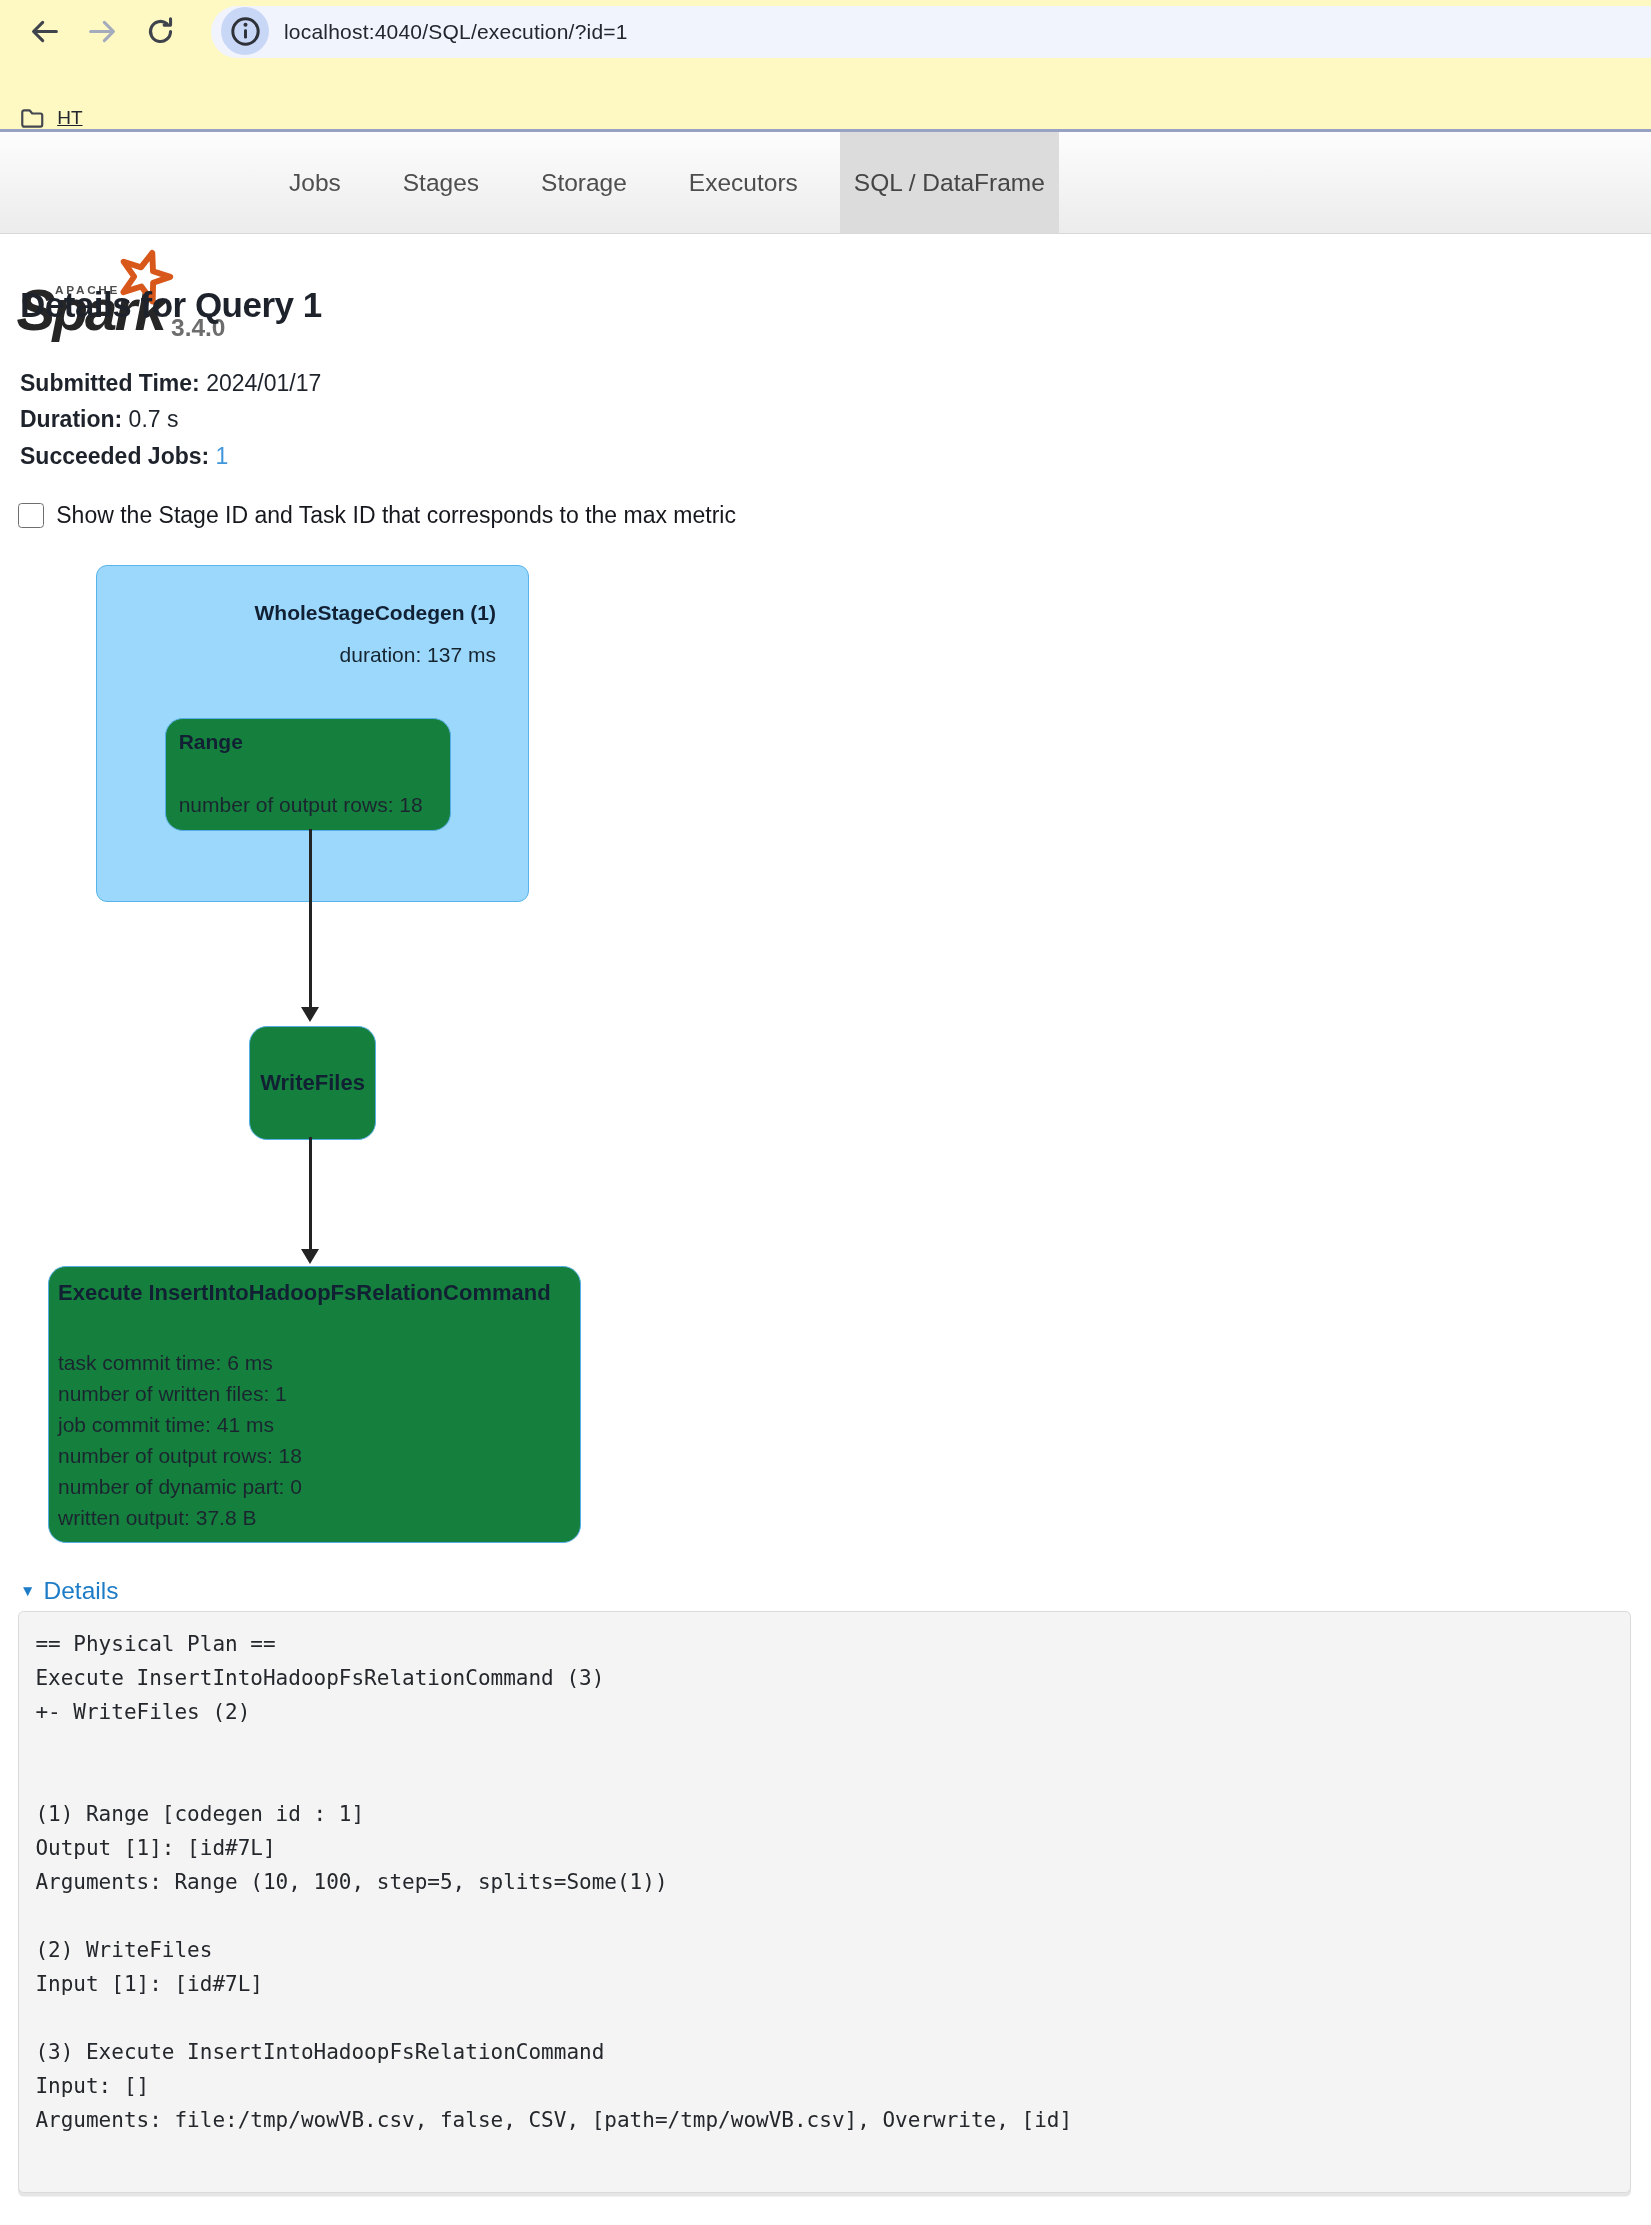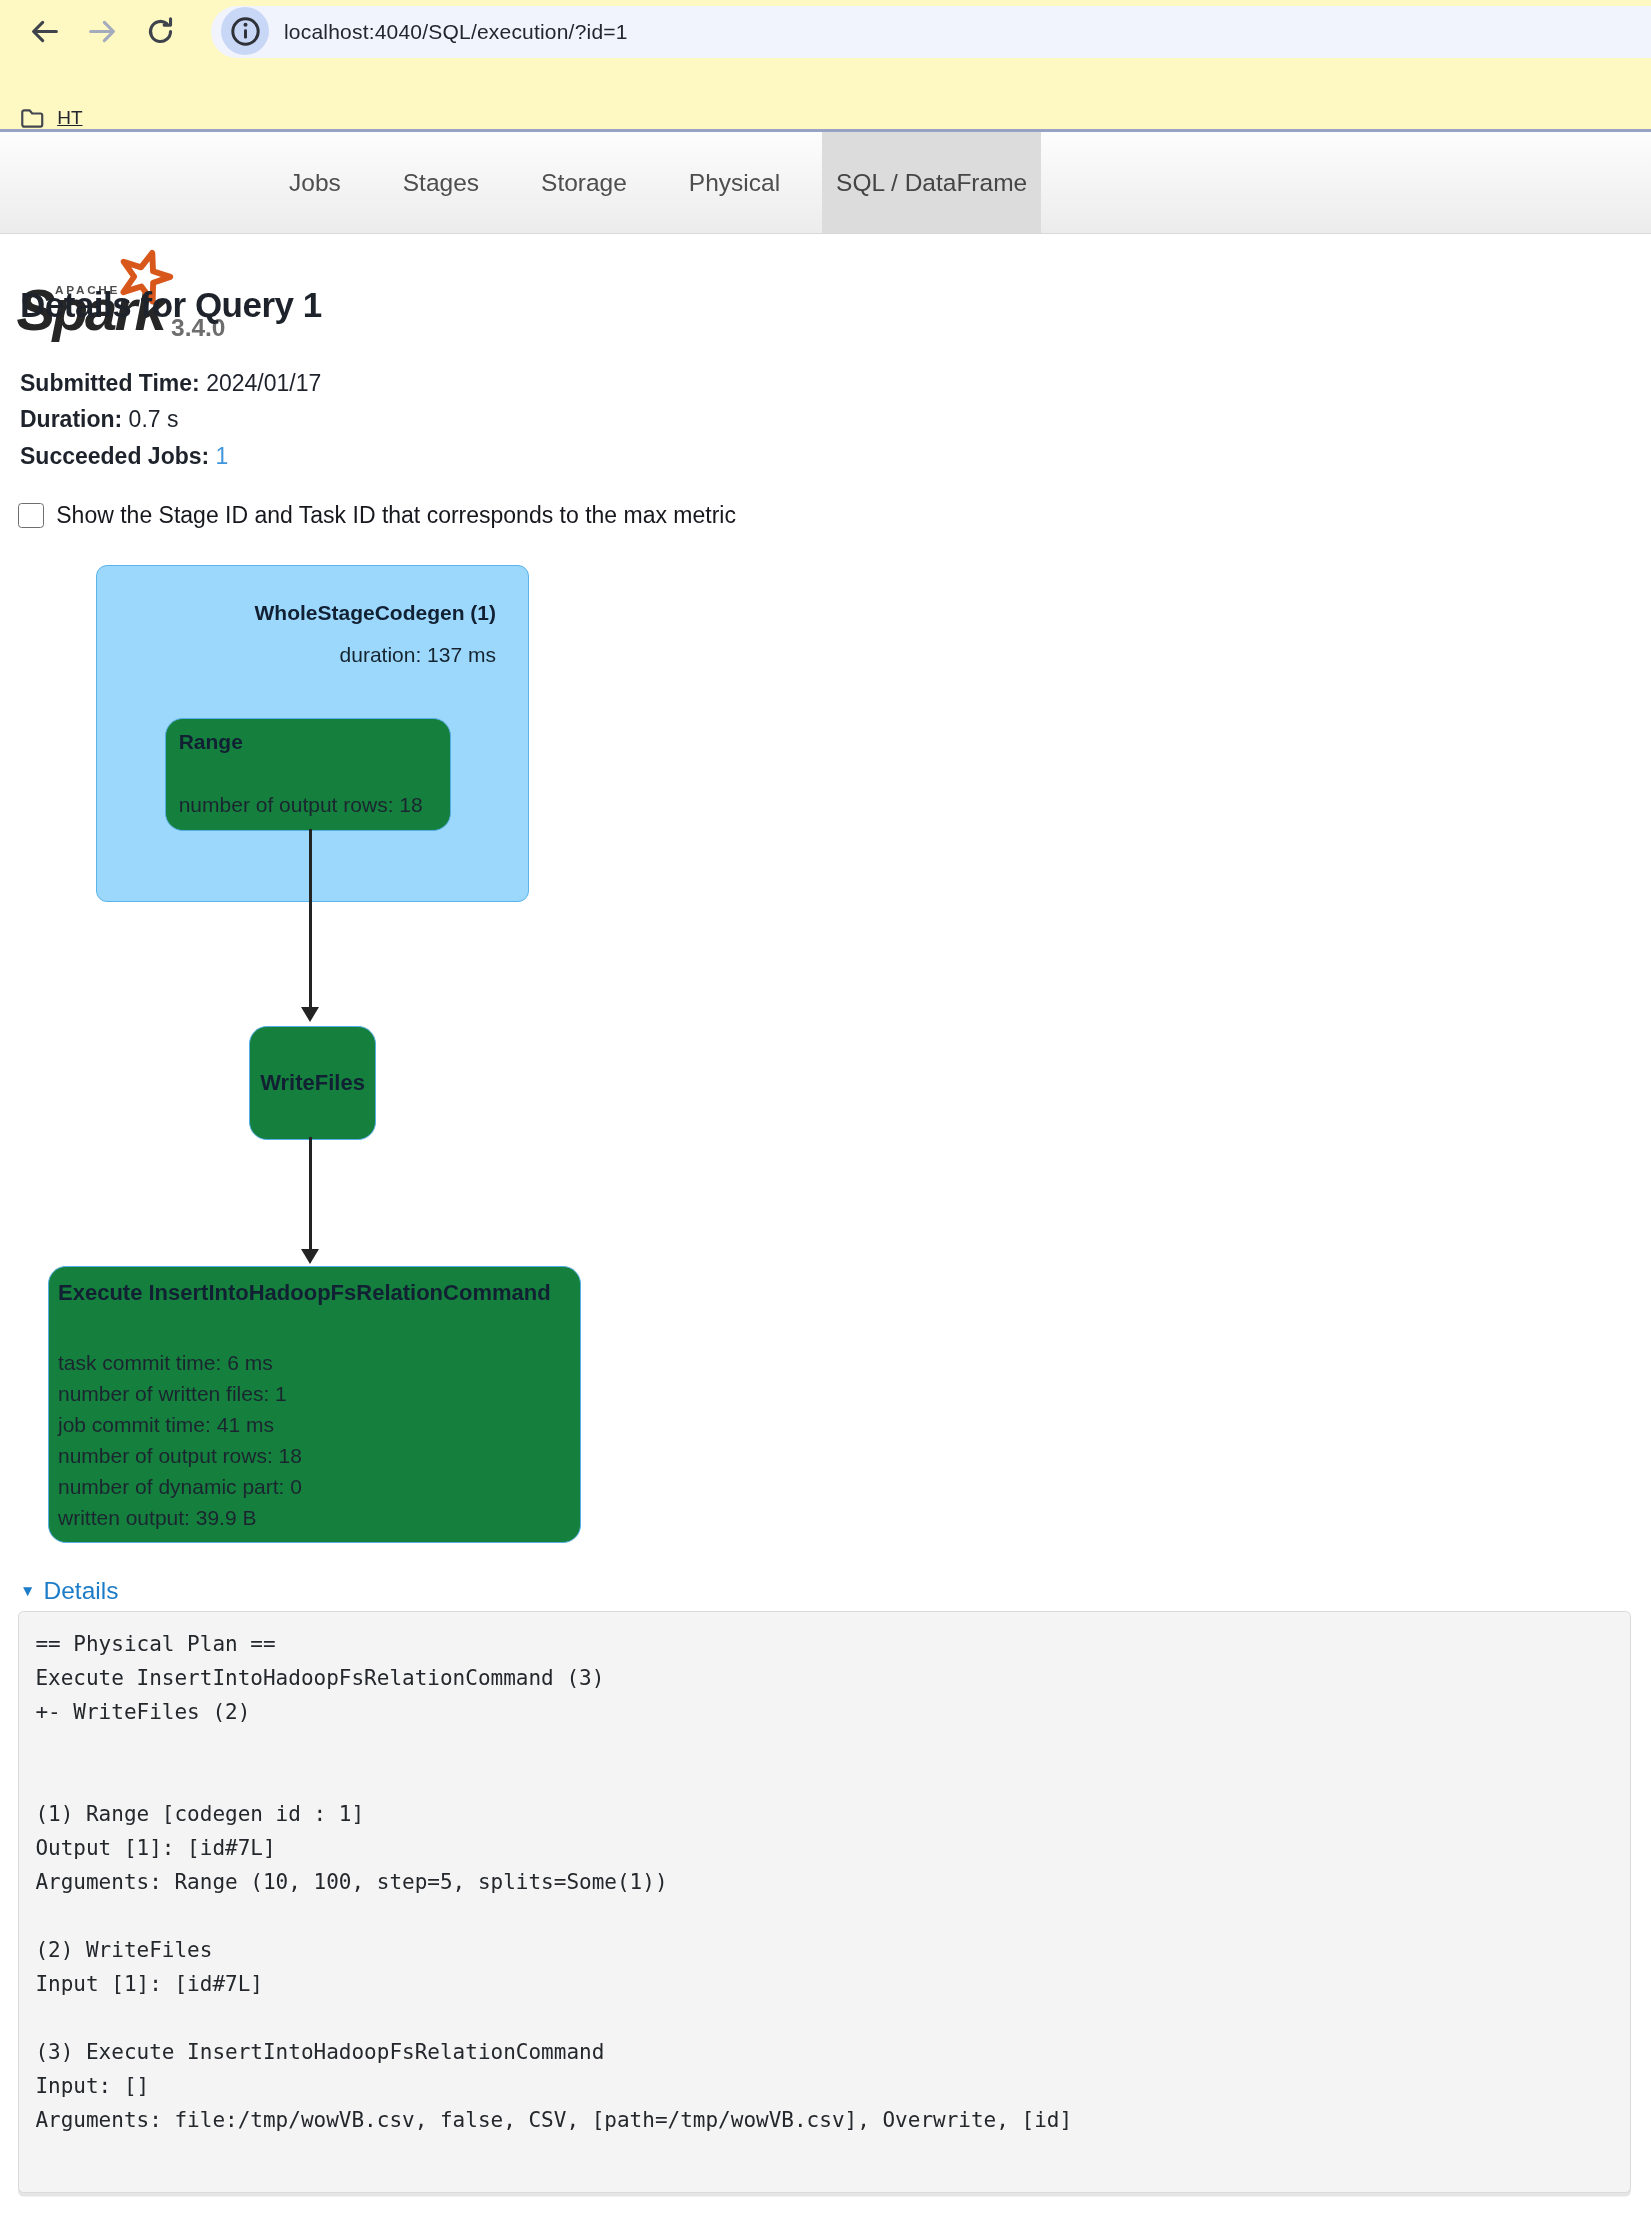--- a/index.html
+++ b/index.html
@@ -131,21 +131,21 @@
         <svg width="58" height="58" viewBox="0 0 64 64">
           <path d="M32 4 L39 23 L59 23 L43 35 L49 55 L32 43 L15 55 L21 35 L5 23 L25 23 Z" fill="#ffffff" stroke="#d8581c" stroke-width="6.5" stroke-linejoin="round"></path>
         </svg>
       </span>
       <span class="logo-version">3.4.0</span>
     </div>
     <div class="tabs">
       <div class="tab">Jobs</div>
       <div class="tab">Stages</div>
       <div class="tab">Storage</div>
-      <div class="tab">Physical</div>
+      <div class="tab">Executors</div>
       <div class="tab active">SQL / DataFrame</div>
     </div>
   </div>
 
   <h2 class="abs page-title" style="margin:0;">Details for Query 1</h2>
 
   <div class="abs meta" style="top:370px;">
     <b>Submitted Time:</b>
     <span>2024/01/17</span>
   </div>
@@ -185,21 +185,21 @@
   <div class="abs arrowhead head2"></div>
 
   <div class="abs node exec-node">
     <div class="exec-title">Execute InsertIntoHadoopFsRelationCommand</div>
     <div class="exec-metrics">
       <div>task commit time: 6 ms</div>
       <div>number of written files: 1</div>
       <div>job commit time: 41 ms</div>
       <div>number of output rows: 18</div>
       <div>number of dynamic part: 0</div>
-      <div>written output: 39.9 B</div>
+      <div>written output: 37.8 B</div>
     </div>
   </div>
 
   <div class="abs details-toggle">
     <span class="tri">▼</span>
     <span>Details</span>
   </div>
 
   <div class="abs plan">
     <div>== Physical Plan ==</div>

